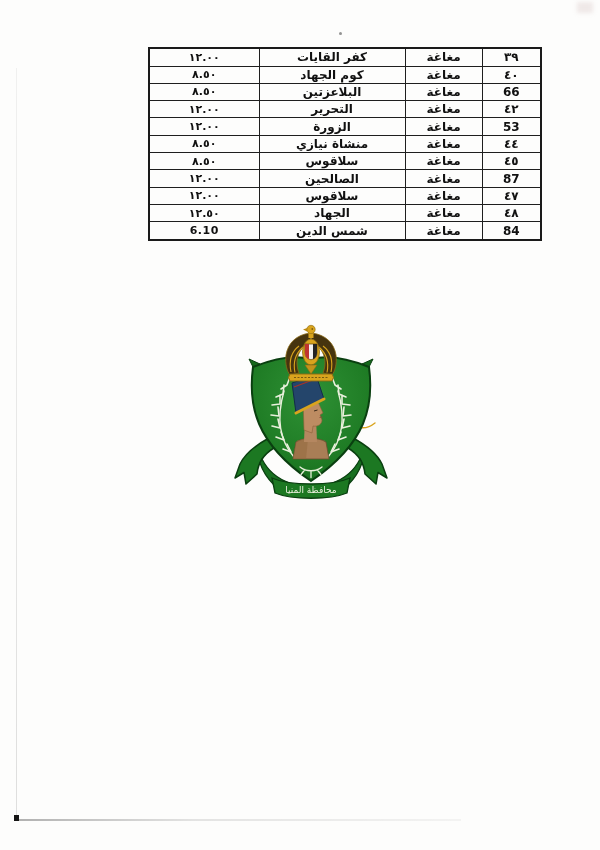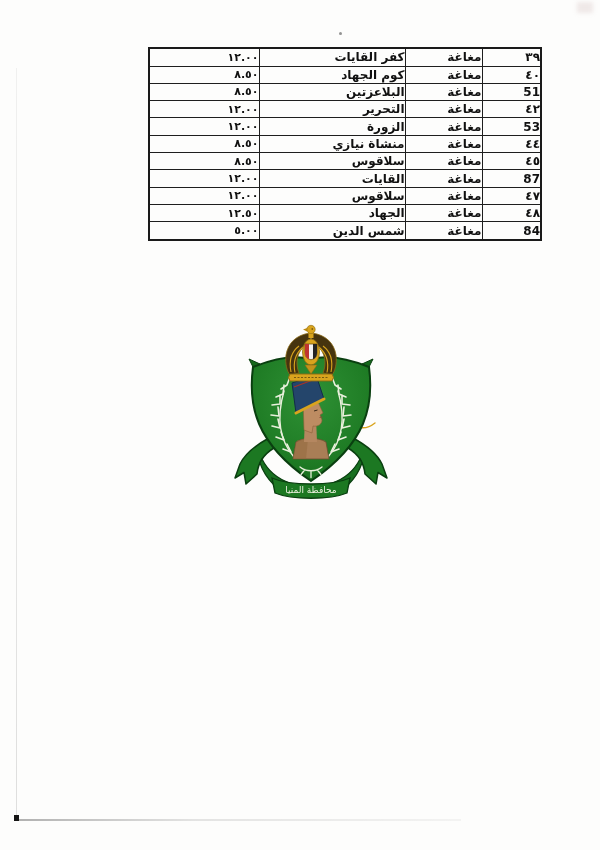--- a/index.html
+++ b/index.html
@@ -7,21 +7,21 @@
     position:relative;width:600px;height:850px;background:#fdfdfc;
     overflow:hidden;font-family:"DejaVu Sans",sans-serif;
   }
   
   .doc-table{
     position:absolute;left:148px;top:47px;width:392px;height:194px;
     border-collapse:collapse;table-layout:fixed;direction:rtl;
     border:2.5px solid #1a1a1a;
   }
   .doc-table td{
-    border:1.6px solid #1e1e1e;vertical-align:middle;
+    border:1.6px solid #1e1e1e;text-align:center;vertical-align:middle;
     font-weight:bold;font-size:12px;color:#111;padding:0;line-height:1;
     overflow:hidden;white-space:nowrap;
   }
   .doc-table td[data-name="cell-no"]{font-size:12px;}
   .doc-table td[data-name="cell-value"]{font-size:11px;letter-spacing:.5px;}
   col.c-no{width:59px;} col.c-district{width:77px;}
   col.c-place{width:146px;} col.c-value{width:110px;}
   
   .emblem{position:absolute;left:232px;top:320px;width:158px;height:180px;}
   
@@ -54,21 +54,21 @@
           <td data-name="cell-place">كفر القايات</td>
           <td data-name="cell-value">١٢.٠٠</td>
         </tr>
         <tr data-name="table-row">
           <td data-name="cell-no">٤٠</td>
           <td data-name="cell-district">مغاغة</td>
           <td data-name="cell-place">كوم الجهاد</td>
           <td data-name="cell-value">٨.٥٠</td>
         </tr>
         <tr data-name="table-row">
-          <td data-name="cell-no">51</td>
+          <td data-name="cell-no">66</td>
           <td data-name="cell-district">مغاغة</td>
           <td data-name="cell-place">البلاعزتين</td>
           <td data-name="cell-value">٨.٥٠</td>
         </tr>
         <tr data-name="table-row">
           <td data-name="cell-no">٤٢</td>
           <td data-name="cell-district">مغاغة</td>
           <td data-name="cell-place">التحرير</td>
           <td data-name="cell-value">١٢.٠٠</td>
         </tr>
@@ -86,40 +86,40 @@
         </tr>
         <tr data-name="table-row">
           <td data-name="cell-no">٤٥</td>
           <td data-name="cell-district">مغاغة</td>
           <td data-name="cell-place">سلاقوس</td>
           <td data-name="cell-value">٨.٥٠</td>
         </tr>
         <tr data-name="table-row">
           <td data-name="cell-no">87</td>
           <td data-name="cell-district">مغاغة</td>
-          <td data-name="cell-place">القايات</td>
+          <td data-name="cell-place">الصالحين</td>
           <td data-name="cell-value">١٢.٠٠</td>
         </tr>
         <tr data-name="table-row">
           <td data-name="cell-no">٤٧</td>
           <td data-name="cell-district">مغاغة</td>
           <td data-name="cell-place">سلاقوس</td>
           <td data-name="cell-value">١٢.٠٠</td>
         </tr>
         <tr data-name="table-row">
           <td data-name="cell-no">٤٨</td>
           <td data-name="cell-district">مغاغة</td>
           <td data-name="cell-place">الجهاد</td>
           <td data-name="cell-value">١٢.٥٠</td>
         </tr>
         <tr data-name="table-row">
           <td data-name="cell-no">84</td>
           <td data-name="cell-district">مغاغة</td>
           <td data-name="cell-place">شمس الدين</td>
-          <td data-name="cell-value">٥.٠٠</td>
+          <td data-name="cell-value">6.10</td>
         </tr>
       </tbody>
   </table>
 
   <svg class="emblem" viewBox="0 0 158 178" data-name="minya-governorate-emblem">
     <defs>
       <radialGradient id="shieldGrad" cx="50%" cy="32%" r="75%">
         <stop offset="0%" stop-color="#2f9135"></stop>
         <stop offset="70%" stop-color="#1e7b24"></stop>
         <stop offset="100%" stop-color="#15691b"></stop>

